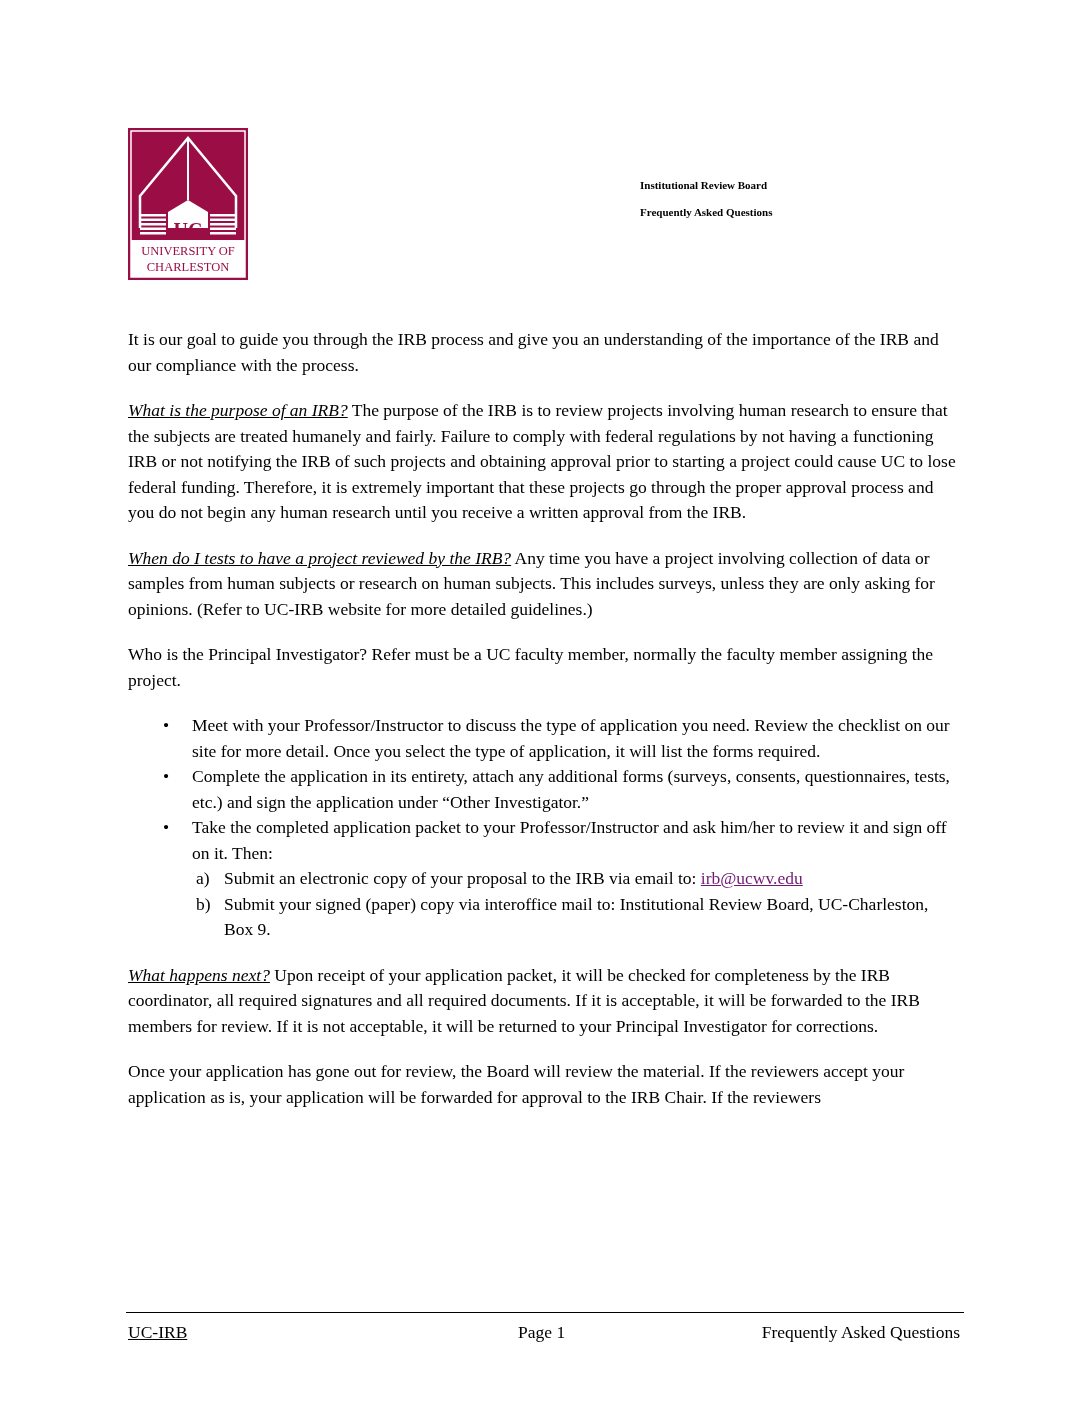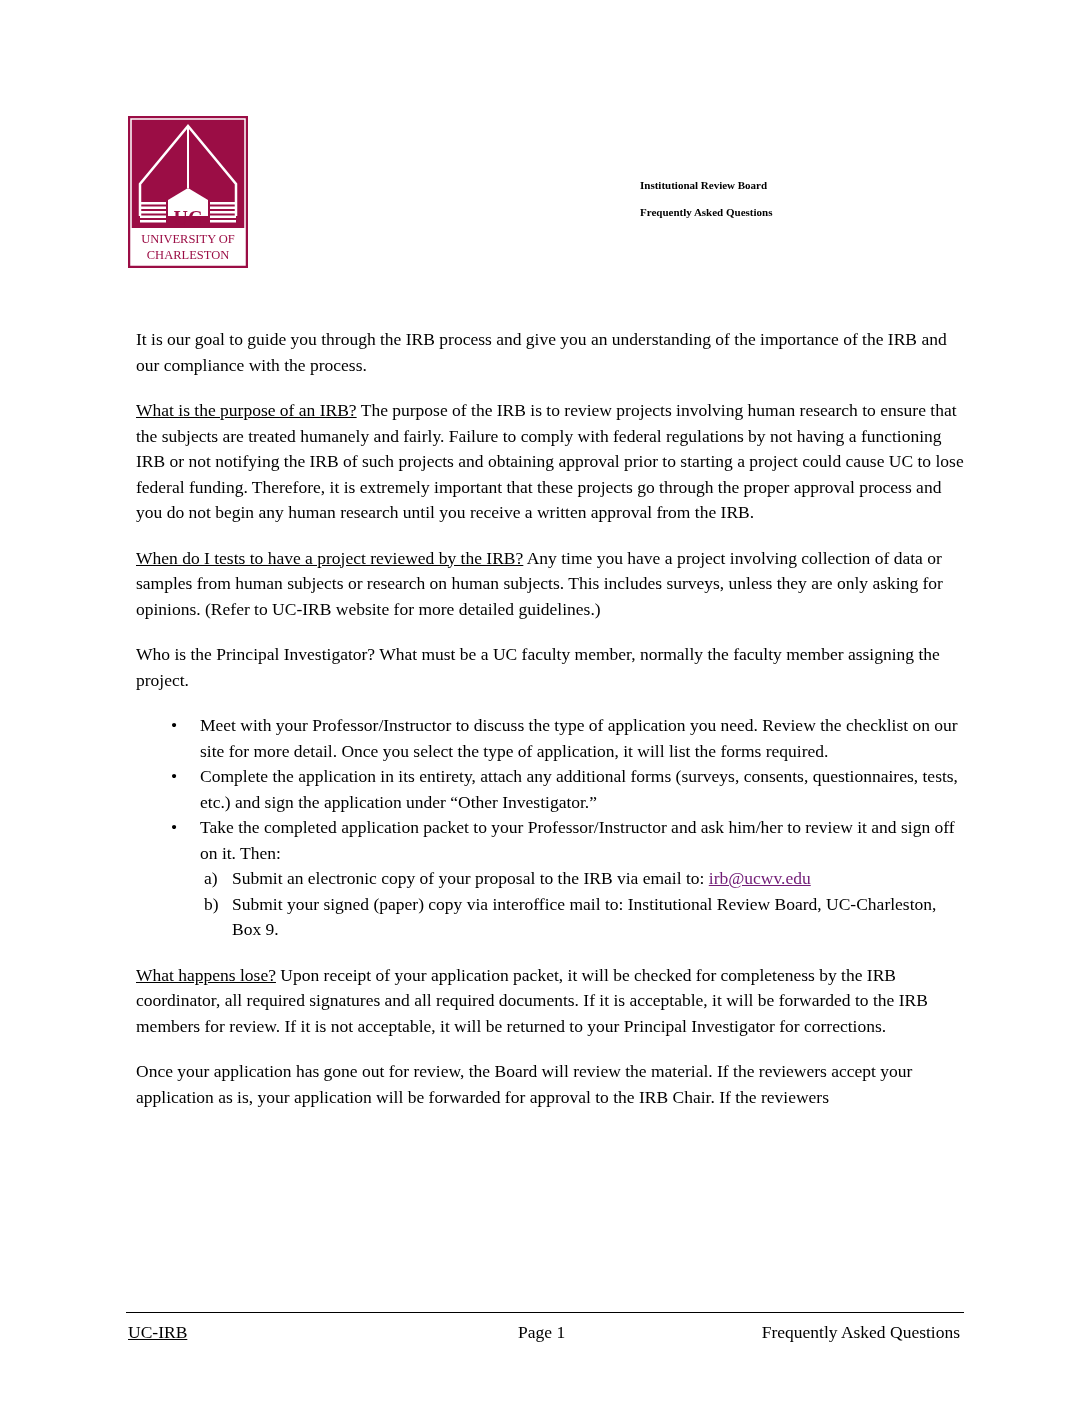--- a/index.html
+++ b/index.html
@@ -1,23 +1,23 @@
 <!DOCTYPE html>
 <html><head>
   <meta charset="utf-8">
   <style>
     html, body { margin:0; padding:0; background:#ffffff; }
     body { width:1088px; height:1408px; position:relative; overflow:hidden;
            font-family:"Liberation Serif", "DejaVu Serif", serif; color:#000; }
     .page { position:absolute; left:0; top:0; width:1088px; height:1408px; }
-    .logo { position:absolute; left:128px; top:116px; width:120px; height:152px; }
+    .logo { position:absolute; left:128px; top:128px; width:120px; height:152px; }
     .header-title { position:absolute; left:640px; top:172px; font-weight:bold; font-size:11px; line-height:27px; }
-    .body { position:absolute; left:128px; top:327px; width:830px; font-size:17.5px; line-height:25.5px;margin-left:8px; }
+    .body { position:absolute; left:128px; top:327px; width:830px; font-size:17.5px; line-height:25.5px; }
     .p { margin:0 0 20px 0; }
-    .q { text-decoration:underline;text-align:right; }
+    .q { font-style:italic; text-decoration:underline;text-align:right; }
     ul.bullets { margin:0; padding:0; list-style:none; }
     ul.bullets li { position:relative; padding-left:64px; margin:0; }
     ul.bullets li .dot { position:absolute; left:35px; top:0; }
     ol.sub { list-style:none; margin:0; padding:0; }
     ol.sub li { position:relative; padding-left:96px; }
     ol.sub li .mk { position:absolute; left:68px; top:0; }
     a.link { color:#701a75; text-decoration:underline; }
     .footer-rule { position:absolute; left:126px; top:1312px; width:838px; height:1px; background:#000; }
     .footer { position:absolute; left:128px; top:1322px; width:832px; font-size:17.5px; }
     .footer .l { position:absolute; left:0;text-decoration:underline; }
@@ -67,21 +67,21 @@
     <p class="p">It is our goal to guide you through the IRB process and give you an understanding of the importance of the IRB and our compliance with the process.</p>
 
     <p class="p">
       <span class="q">What is the purpose of an IRB?</span><span> The purpose of the IRB is to review projects involving human research to ensure that the subjects are treated humanely and fairly. Failure to comply with federal regulations by not having a functioning IRB or not notifying the IRB of such projects and obtaining approval prior to starting a project could cause UC to lose federal funding. Therefore, it is extremely important that these projects go through the proper approval process and you do not begin any human research until you receive a written approval from the IRB.</span>
     </p>
 
     <p class="p">
       <span class="q">When do I tests to have a project reviewed by the IRB?</span><span> Any time you have a project involving collection of data or samples from human subjects or research on human subjects. This includes surveys, unless they are only asking for opinions. (Refer to UC-IRB website for more detailed guidelines.)</span>
     </p>
 
-    <p class="p">Who is the Principal Investigator? What must be a UC faculty member, normally the faculty member assigning the project.</p>
+    <p class="p">Who is the Principal Investigator? Refer must be a UC faculty member, normally the faculty member assigning the project.</p>
 
 
     <ul class="bullets" style="margin-bottom:20px;">
       <li>
         <span class="dot">•</span>
         <span>Meet with your Professor/Instructor to discuss the type of application you need. Review the checklist on our site for more detail. Once you select the type of application, it will list the forms required.</span>
       </li>
       <li>
         <span class="dot">•</span>
         <span>Complete the application in its entirety, attach any additional forms (surveys, consents, questionnaires, tests, etc.) and sign the application under “Other Investigator.”</span>
@@ -96,21 +96,21 @@
           </li>
           <li>
             <span class="mk">b)</span>
             <span>Submit your signed (paper) copy via interoffice mail to: Institutional Review Board, UC-Charleston, Box 9.</span>
           </li>
         </ol>
       </li>
     </ul>
 
     <p class="p">
-      <span class="q">What happens lose?</span><span> Upon receipt of your application packet, it will be checked for completeness by the IRB coordinator, all required signatures and all required documents. If it is acceptable, it will be forwarded to the IRB members for review. If it is not acceptable, it will be returned to your Principal Investigator for corrections.</span>
+      <span class="q">What happens next?</span><span> Upon receipt of your application packet, it will be checked for completeness by the IRB coordinator, all required signatures and all required documents. If it is acceptable, it will be forwarded to the IRB members for review. If it is not acceptable, it will be returned to your Principal Investigator for corrections.</span>
     </p>
 
     <p class="p">Once your application has gone out for review, the Board will review the material. If the reviewers accept your application as is, your application will be forwarded for approval to the IRB Chair. If the reviewers</p>
   </div>
 
   <div class="footer-rule"></div>
   <div class="footer">
     <span class="l">UC-IRB</span>
     <span class="c">Page 1</span>
     <span class="r">Frequently Asked Questions</span>

